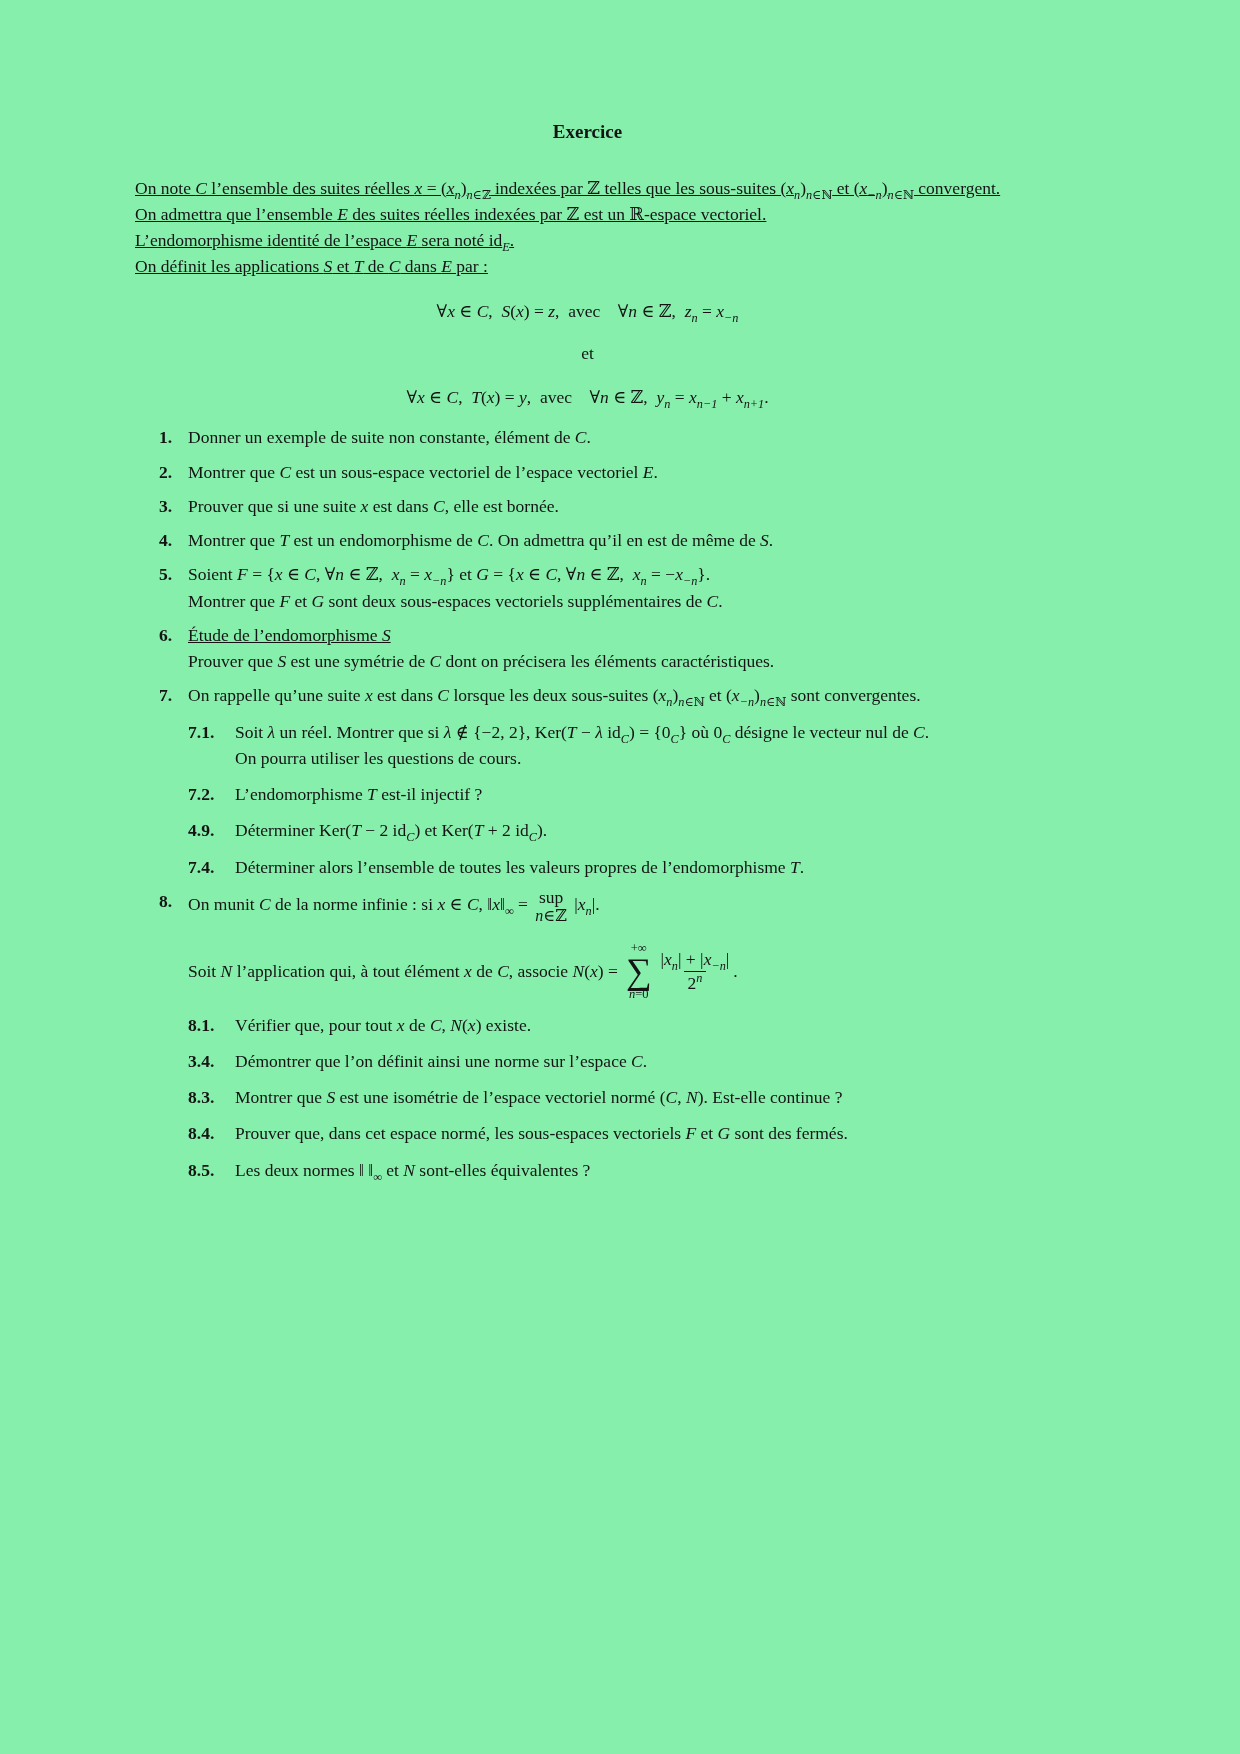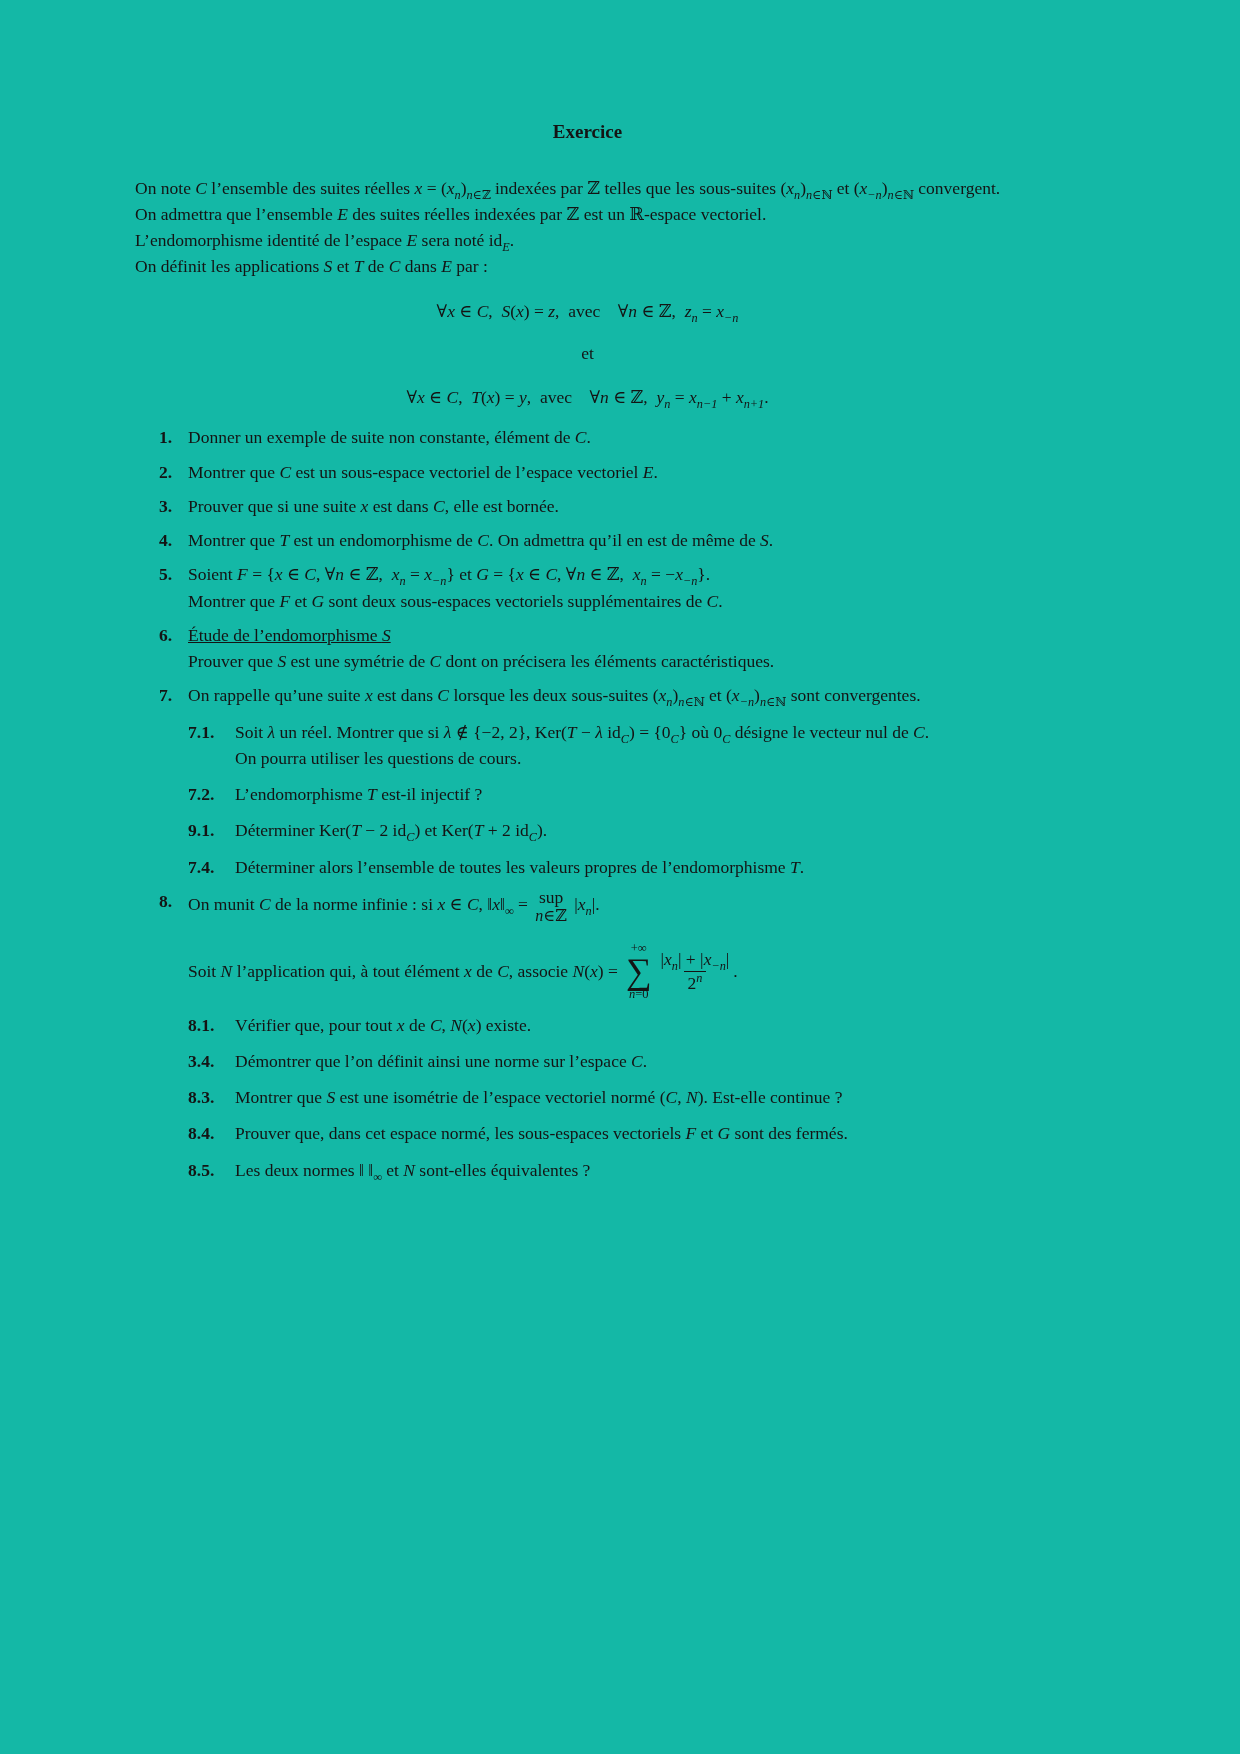--- a/index.html
+++ b/index.html
@@ -1,20 +1,20 @@
 <!DOCTYPE html>
 <html><head>
 <meta charset="utf-8">
 <style>
   html,body{margin:0;padding:0;background:#e8e8e8;}
   body{font-family:"Liberation Serif","DejaVu Serif",serif;color:#141414;font-size:17.5px;line-height:1.5;}
-  .page{width:1240px;min-height:1754px;background:#14b8a6;box-sizing:border-box;padding:118px 0 80px 0;margin:0 auto;}
+  .page{width:1240px;min-height:1754px;background:#86efac;box-sizing:border-box;padding:118px 0 80px 0;margin:0 auto;}
   .content{width:905px;margin-left:135px;}
   .title{font-size:19px;font-weight:bold;text-align:center;margin:0 0 28px 0;}
-  .para{margin:0;text-align:justify;}
+  .para{margin:0;text-align:justify;text-decoration:underline;}
   .eq{text-align:center;margin:18px 0 0 0;}
   .eq-conn{text-align:center;margin:16px 0;}
   .qlist{margin-top:14px;}
   .item{display:flex;margin-top:8px;}
   .item>.num{flex:0 0 29px;margin-left:24px;font-weight:bold;}
   .item>.body{flex:1;min-width:0;}
   .body p{margin:0;text-align:justify;}
   .sub{display:flex;margin-top:10px;}
   .sub>.num{flex:0 0 47px;font-weight:bold;}
   .sub>.body{flex:1;min-width:0;}
@@ -109,21 +109,21 @@
           </div>
 
           <div class="sub">
             <span class="num">7.2.</span>
             <div class="body">
               <p>L’endomorphisme <i>T</i> est-il injectif ?</p>
             </div>
           </div>
 
           <div class="sub">
-            <span class="num">9.1.</span>
+            <span class="num">4.9.</span>
             <div class="body">
               <p>Déterminer Ker(<i>T</i> − 2 id<sub><i>C</i></sub>) et Ker(<i>T</i> + 2 id<sub><i>C</i></sub>).</p>
             </div>
           </div>
 
           <div class="sub">
             <span class="num">7.4.</span>
             <div class="body">
               <p>Déterminer alors l’ensemble de toutes les valeurs propres de l’endomorphisme <i>T</i>.</p>
             </div>

